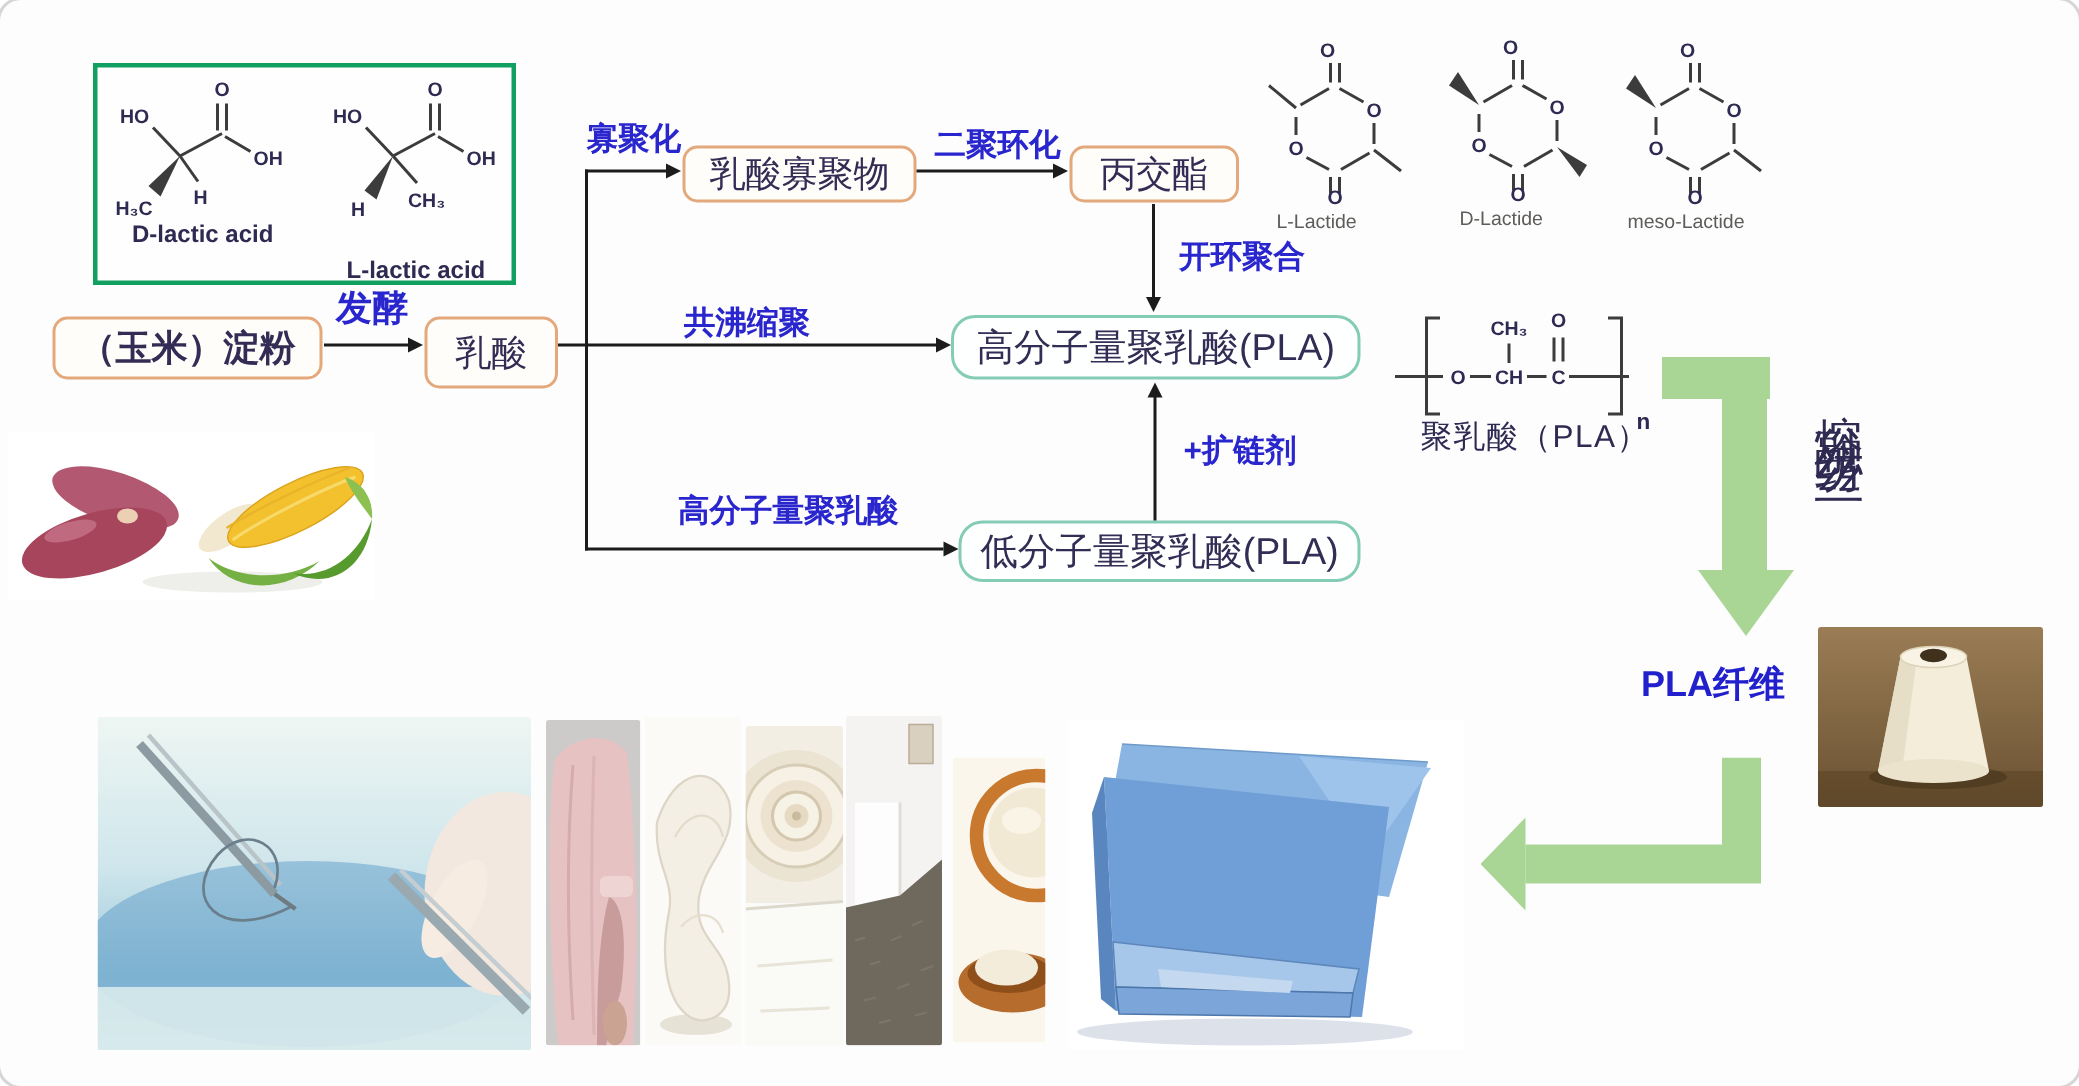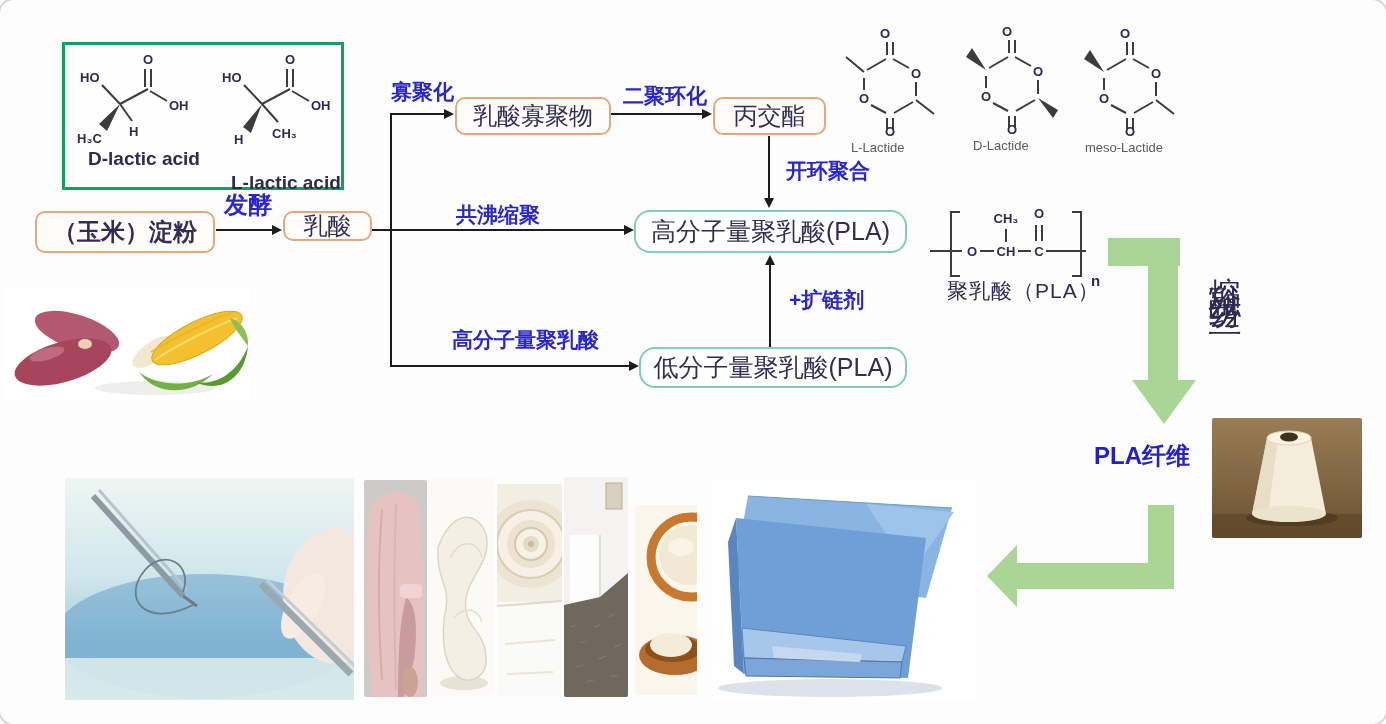--- a/index.html
+++ b/index.html
@@ -15,21 +15,21 @@
   }
   .node.teal{border-color:#85ccb7;background:#feffff;border-radius:16px;font-size:25px;}
   .lbl{position:absolute;color:#2a26ce;font-weight:bold;font-size:21px;white-space:nowrap;}
   .hline{position:absolute;height:2px;background:#1c1c1c;}
   .vline{position:absolute;width:2px;background:#1c1c1c;}
   .ah{position:absolute;width:0;height:0;}
   .ah.r{border-left:10px solid #1c1c1c;border-top:5px solid transparent;border-bottom:5px solid transparent;}
   .ah.d{border-top:10px solid #1c1c1c;border-left:5px solid transparent;border-right:5px solid transparent;}
   .ah.u{border-bottom:10px solid #1c1c1c;border-left:5px solid transparent;border-right:5px solid transparent;}
   .panel{position:absolute;border:3px solid #12a061;background:#fdfefd;}
-  .chem-caption{position:absolute;font-size:19px;font-weight:bold;color:#2e2a52;white-space:nowrap;}
+  .chem-caption{position:absolute;font-size:16px;font-weight:bold;color:#2e2a52;white-space:nowrap;}
   .lactide-caption{position:absolute;font-size:13px;color:#5e5c58;white-space:nowrap;}
   .pla-caption{position:absolute;font-size:21px;color:#2e2a52;letter-spacing:1px;white-space:nowrap;}
   .vtext{
     position:absolute;writing-mode:vertical-rl;text-orientation:upright;
     font-size:33px;color:#2e2a52;letter-spacing:9px;font-weight:500;
     font-family:"Liberation Serif","DejaVu Serif",serif;
   }
   .fiber-lbl{position:absolute;font-size:24px;font-weight:bold;color:#2220cc;white-space:nowrap;}
   .photo{position:absolute;overflow:hidden;border-radius:2px;}
   svg{display:block;}
@@ -72,21 +72,21 @@
     <polygon points="48,54 29,77 37,83"></polygon>
     <text x="20" y="94">H</text>
     <line x1="48" y1="54" x2="64" y2="72"></line>
     <text x="58" y="88">CH₃</text>
   </svg>
   <div class="chem-caption" style="left:231px;top:148px;margin-top:24px;">L-lactic acid</div>
 
   <div class="node" style="left:35px;top:211px;width:180px;height:42px;font-weight:bold;">
     <span>（玉米）淀粉</span>
   </div>
-  <div class="node" style="left:283px;top:211px;width:89px;height:30px;">
+  <div class="node" style="left:283px;top:211px;width:89px;height:48px;">
     <span>乳酸</span>
   </div>
   <div class="node" style="left:455px;top:97px;width:156px;height:38px;">
     <span>乳酸寡聚物</span>
   </div>
   <div class="node" style="left:713px;top:97px;width:113px;height:38px;">
     <span>丙交酯</span>
   </div>
   <div class="node teal" style="left:634px;top:210px;width:273px;height:43px;">
     <span>高分子量聚乳酸(PLA)</span>

